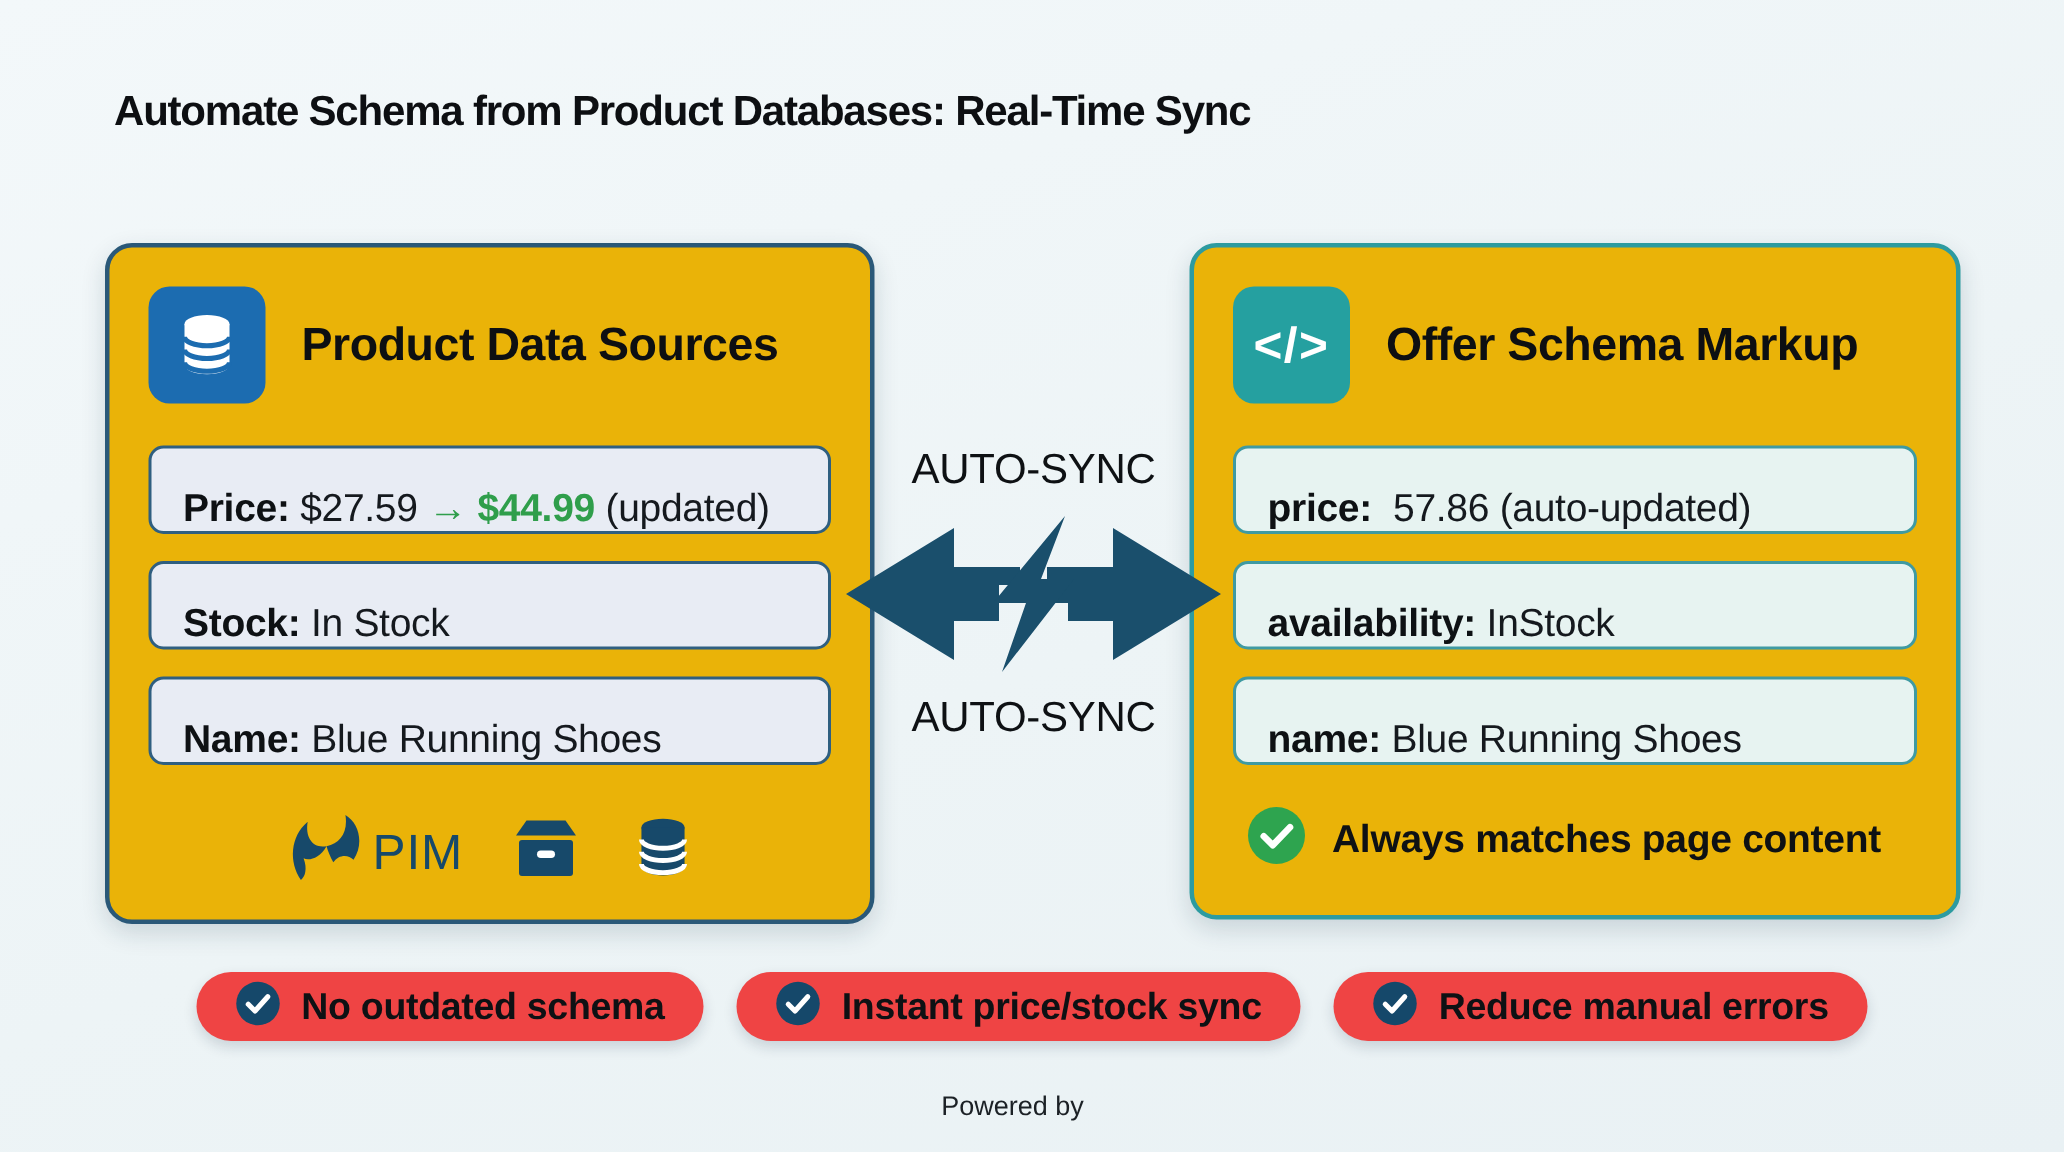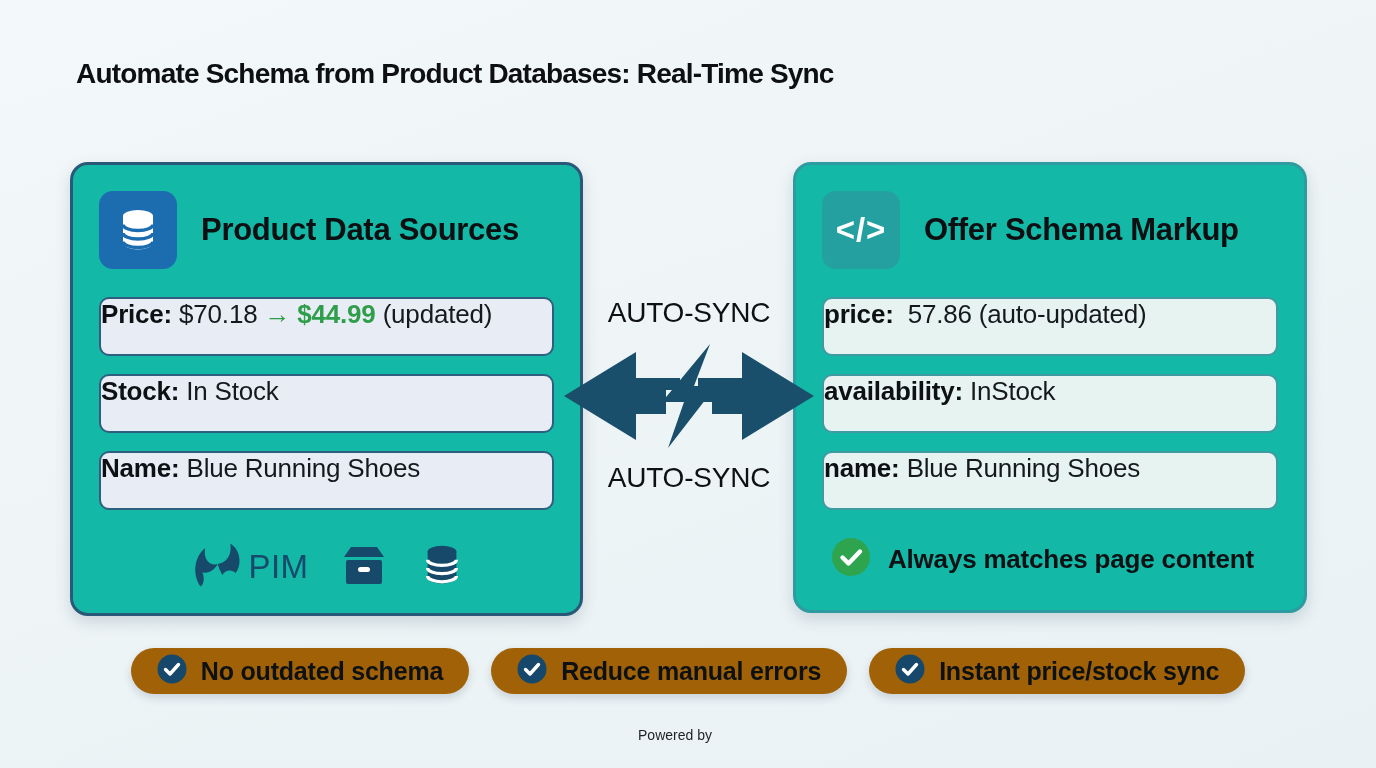--- a/index.html
+++ b/index.html
@@ -10,38 +10,38 @@
     background:linear-gradient(160deg,#f3f8fa 0%,#edf4f6 55%,#e9f1f4 100%);
     position:relative; overflow:hidden;
   }
   .title {
     position:absolute; left:76px; top:58px;
     font-size:28px; font-weight:bold; letter-spacing:-0.8px; color:#0d0f12;
     white-space:nowrap;
   }
   
   .card {
-    position:absolute; top:162px; background:#14b8a6; border-radius:18px;
+    position:absolute; top:162px; background:#eab308; border-radius:18px;
     box-shadow:0 6px 16px rgba(20,50,70,.16);
   }
   .card-left  { left:70px;  width:513px; height:454px; border:3px solid #2a5878; }
   .card-right { left:793px; width:514px; height:451px; border:3px solid #2d9ba0; }
   .card-inner { padding:26px 26px 0 26px; }
   .card-head { display:flex; align-items:center; gap:24px; margin-bottom:28px; }
   .icon-tile {
     width:78px; height:78px; border-radius:14px; flex:0 0 auto;
     display:flex; align-items:center; justify-content:center;
   }
   .tile-blue { background:#1c6cb0; }
   .tile-teal { background:#25a0a0; }
   .code-glyph { color:#ffffff; font-size:33px; font-weight:bold; letter-spacing:1px; }
   .card-title { font-size:31px; font-weight:bold; color:#0d0f12; letter-spacing:-0.3px; }
   .row {
     height:59px; border-radius:10px; margin-bottom:18px;
-    display:flex; align-items:flex-start; 
+    display:flex; align-items:flex-end; padding-left:21px;
     font-size:26px; letter-spacing:-0.2px; white-space:nowrap; color:#15191e;
   }
   .row-left  { background:#e8ecf4; border:2px solid #2f5f80; }
   .row-right { background:#e7f3f1; border:2px solid #3f9aa2; }
   .b { font-weight:bold; color:#0e1114; }
   .sp { white-space:pre; }
   .green { color:#2f9e4b; font-weight:bold; }
   
   .sources { display:flex; align-items:center; justify-content:center; gap:31px; margin-top:26px; color:#17496a; }
   .pim-group { display:flex; align-items:center; gap:6px; }
@@ -56,29 +56,29 @@
   .sync-label { font-size:28px; font-weight:normal; color:#0e1114; letter-spacing:-0.2px; }
   .sync-label.top { margin-top:7px; }
   .sync-arrow { margin-top:13px; display:block; }
   .sync-label.bottom { margin-top:12px; }
   
   .benefits {
     position:absolute; left:0; top:648px; width:1376px;
     display:flex; justify-content:center; gap:22px;
   }
   .pill {
-    height:46px; background:#a16207; border-radius:23px;
+    height:46px; background:#ef4444; border-radius:23px;
     box-shadow:0 4px 9px rgba(20,40,60,.16);
     display:flex; align-items:center; gap:14px; padding:0 26px;
   }
   .pill-text { font-size:25px; font-weight:bold; color:#0e1114; letter-spacing:-0.2px; white-space:nowrap; }
   
   .footer {
     position:absolute; left:0; top:727px; width:1350px; text-align:center;
-    font-size:14px; color:#1c2126;
+    font-size:18px; color:#1c2126;
   }
 </style>
 </head>
 <body>
 
 <h1 class="title">Automate Schema from Product Databases: Real-Time Sync</h1>
 
 <section class="card card-left">
   <div class="card-inner">
     <div class="card-head">
@@ -90,21 +90,21 @@
           <path d="M9 27 a15 6 0 0 0 30 0" fill="none" stroke="#1c6cb0" stroke-width="3.4"></path>
           <path d="M9 35.5 a15 6 0 0 0 30 0" fill="none" stroke="#1c6cb0" stroke-width="3.4"></path>
         </svg>
       </div>
       <h2 class="card-title">Product Data Sources</h2>
     </div>
 
     <div class="row row-left">
       <span class="b">Price:</span>
         <span class="sp"> </span>
-      <span>$70.18</span>
+      <span>$27.59</span>
         <span class="sp"> </span>
       <span class="green">→</span>
         <span class="sp"> </span>
       <span class="green">$44.99</span>
         <span class="sp"> </span>
       <span>(updated)</span>
     </div>
 
     <div class="row row-left">
       <span class="b">Stock:</span>
@@ -207,26 +207,26 @@
     </span>
     <span class="pill-text">No outdated schema</span>
   </div>
   <div class="pill">
     <span>
       <svg width="30" height="30" viewBox="0 0 30 30" aria-hidden="true">
         <circle cx="15" cy="15" r="14.5" fill="#15486a"></circle>
         <path d="M8.5 15.5 L13 20 L21.5 10.5" fill="none" stroke="#ffffff" stroke-width="3.4" stroke-linecap="round" stroke-linejoin="round"></path>
       </svg>
     </span>
-    <span class="pill-text">Reduce manual errors</span>
+    <span class="pill-text">Instant price/stock sync</span>
   </div>
   <div class="pill">
     <span>
       <svg width="30" height="30" viewBox="0 0 30 30" aria-hidden="true">
         <circle cx="15" cy="15" r="14.5" fill="#15486a"></circle>
         <path d="M8.5 15.5 L13 20 L21.5 10.5" fill="none" stroke="#ffffff" stroke-width="3.4" stroke-linecap="round" stroke-linejoin="round"></path>
       </svg>
     </span>
-    <span class="pill-text">Instant price/stock sync</span>
+    <span class="pill-text">Reduce manual errors</span>
   </div>
 </div>
 
 <div class="footer">Powered by</div>
 
 </body></html>

